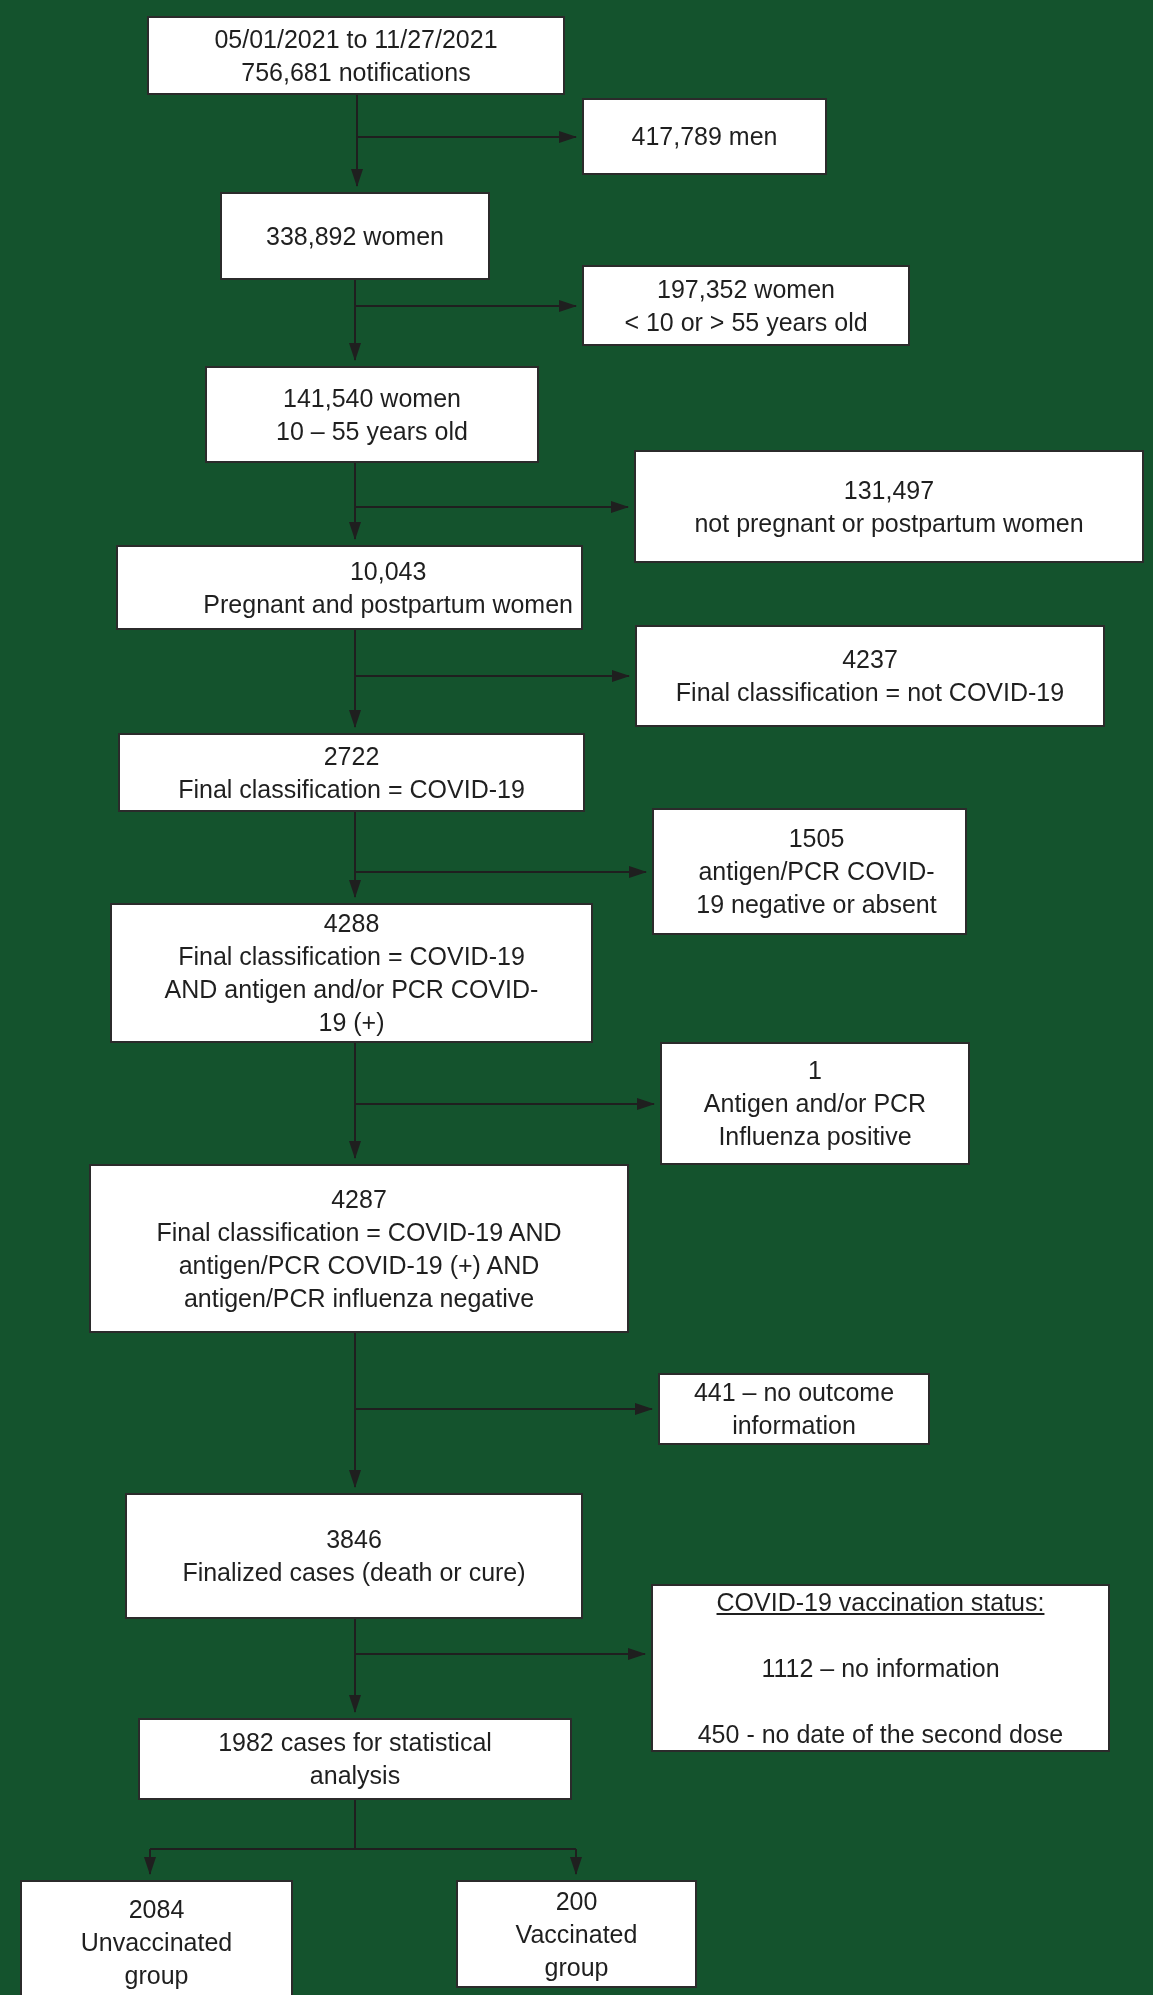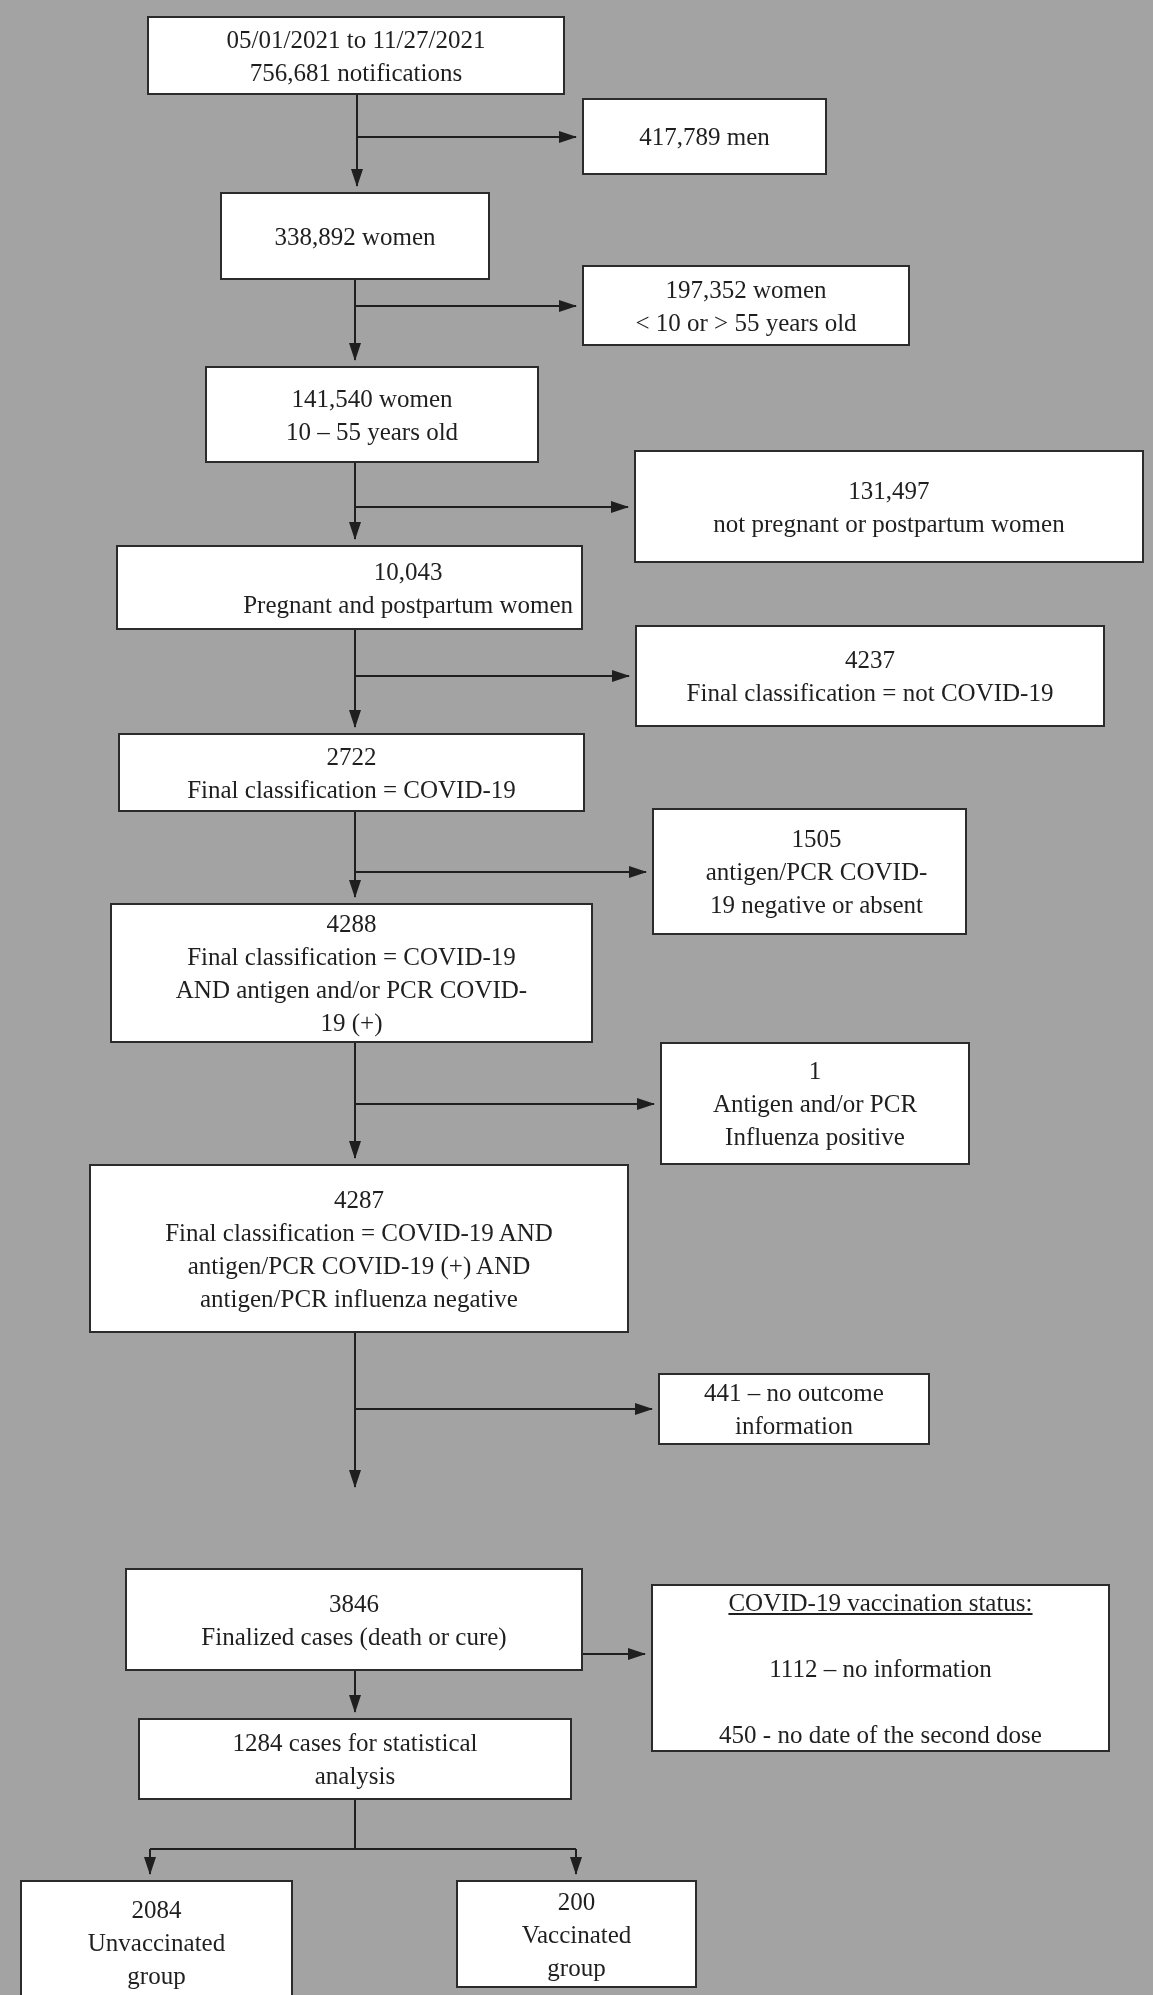--- a/index.html
+++ b/index.html
@@ -4,22 +4,22 @@
 <style>
   html, body {
     margin: 0;
     padding: 0;
     background: #ffffff;
   }
   .canvas {
     position: relative;
     width: 1153px;
     height: 1995px;
-    background: #a3a3a3;
-    font-family: Liberation Serif, serif;
+    background: #14532d;
+    font-family: Liberation Sans, sans-serif;
     color: #1f1f1f;
   }
   .connector-layer {
     position: absolute;
     left: 0;
     top: 0;
     width: 1153px;
     height: 1995px;
   }
   .fbox {
@@ -110,27 +110,27 @@
 19 (+)</div>
   </div>
 
   <div class="fbox" style="left:89px; top:1164px; width:540px; height:169px;">
     <div class="box-text">4287
 Final classification = COVID-19 AND
 antigen/PCR COVID-19 (+) AND
 antigen/PCR influenza negative</div>
   </div>
 
-  <div class="fbox" style="left:125px; top:1568px; width:458px; height:103px;">
+  <div class="fbox" style="left:125px; top:1493px; width:458px; height:126px;">
     <div class="box-text">3846
 Finalized cases (death or cure)</div>
   </div>
 
   <div class="fbox" style="left:138px; top:1718px; width:434px; height:82px;">
-    <div class="box-text">1284 cases for statistical
+    <div class="box-text">1982 cases for statistical
 analysis</div>
   </div>
 
   <div class="fbox" style="left:20px; top:1880px; width:273px; height:124px;">
     <div class="box-text">2084
 Unvaccinated
 group</div>
   </div>
 
   <div class="fbox" style="left:456px; top:1880px; width:241px; height:108px;">

